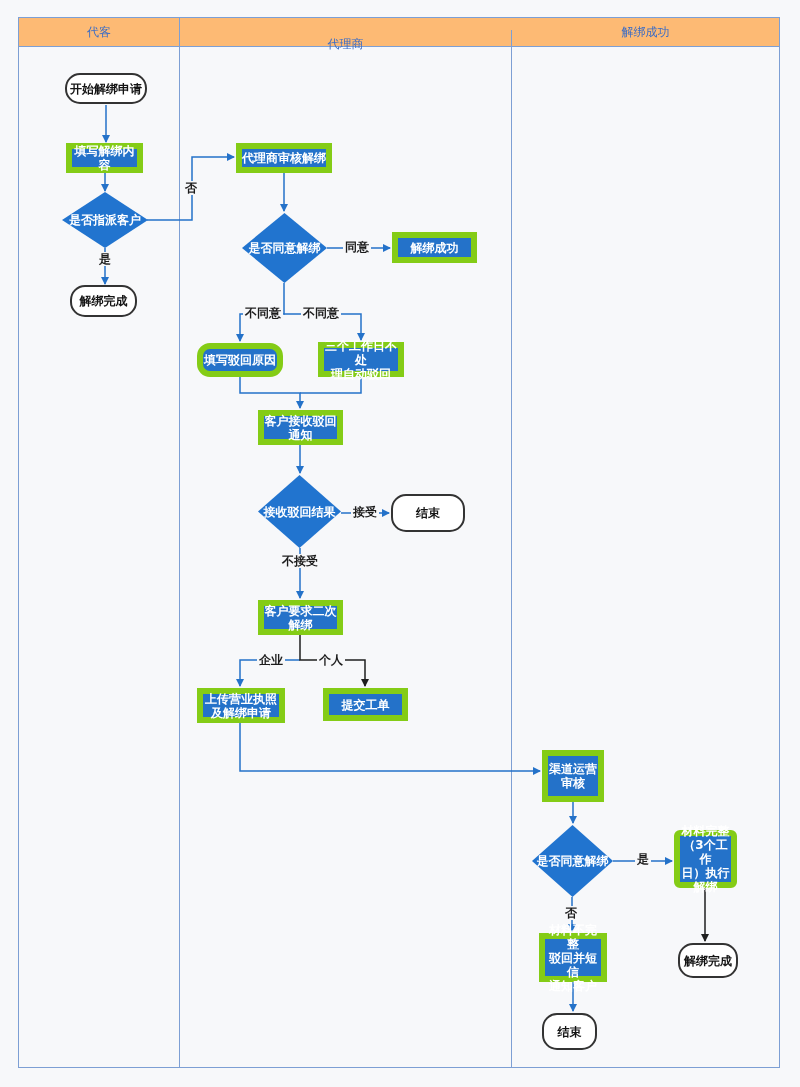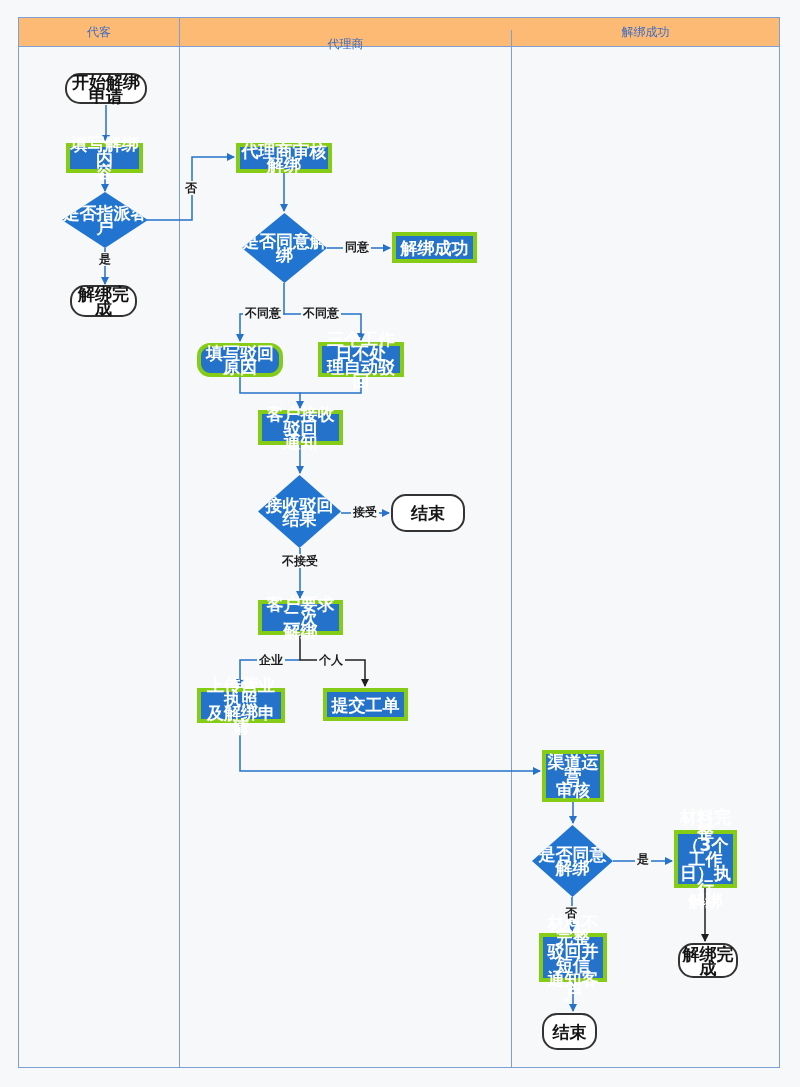--- a/index.html
+++ b/index.html
@@ -15,23 +15,23 @@
                color:#3b6cc5;border-right:1px solid #7d9fd4;box-sizing:border-box;height:100%;}
   .hc1{width:161px;} .hc2{width:332px;margin-top:12px;} .hc3{flex:1;border-right:none;}
 
   
   .wires{position:absolute;left:0;top:0;width:800px;height:1087px;z-index:3;pointer-events:none;}
   .wire-b{stroke:#2472c9;stroke-width:1.5;fill:none;}
   .wire-k{stroke:#1f1f1f;stroke-width:1.5;fill:none;}
 
   
   .node{position:absolute;display:flex;align-items:center;justify-content:center;
-        text-align:center;font-size:17px;line-height:14px;font-weight:bold;
+        text-align:center;font-size:12px;line-height:14px;font-weight:bold;
         white-space:pre-line;box-sizing:border-box;z-index:4;}
-  .proc{background:#2472c9;border:4px solid #84cc16;color:#ffffff;}
+  .proc{background:#2472c9;border:6px solid #84cc16;color:#ffffff;}
   .decision{background:#2174cf;color:#ffffff;
             clip-path:polygon(50% 0,100% 50%,50% 100%,0 50%);}
   .pill{background:#ffffff;border:2px solid #333333;border-radius:15px;color:#141414;}
 
   
   .edge-label{position:absolute;transform:translate(-50%,-50%);background:#f7f8fa;
               font-size:12px;font-weight:bold;color:#1c1c1c;line-height:14px;
               padding:0 2px;white-space:nowrap;z-index:5;}
 </style>
 </head>
@@ -99,21 +99,21 @@
   <div class="node pill" style="left:391px;top:494px;width:74px;height:38px;"><span>结束</span></div>
   <div class="node proc" style="left:258px;top:600px;width:85px;height:35px;"><span>客户要求二次
 解绑</span></div>
   <div class="node proc" style="left:197px;top:688px;width:88px;height:35px;"><span>上传营业执照
 及解绑申请</span></div>
   <div class="node proc" style="left:323px;top:688px;width:85px;height:33px;"><span>提交工单</span></div>
 
   <div class="node proc" style="left:542px;top:750px;width:62px;height:52px;"><span>渠道运营
 审核</span></div>
   <div class="node decision" style="left:532px;top:825px;width:81px;height:72px;"><span>是否同意解绑</span></div>
-  <div class="node proc" style="left:674px;top:830px;width:63px;height:58px;"><span>材料完整
+  <div class="node proc" style="left:674px;top:830px;width:63px;height:58px;border-radius:6px;"><span>材料完整
 （3个工作
 日）执行
 解绑</span></div>
   <div class="node proc" style="left:539px;top:933px;width:68px;height:49px;"><span>材料不完整
 驳回并短信
 通知客户</span></div>
   <div class="node pill" style="left:542px;top:1013px;width:55px;height:37px;"><span>结束</span></div>
   <div class="node pill" style="left:678px;top:943px;width:60px;height:35px;"><span>解绑完成</span></div>
 
   <span class="edge-label" style="left:191px;top:188px;">否</span>

